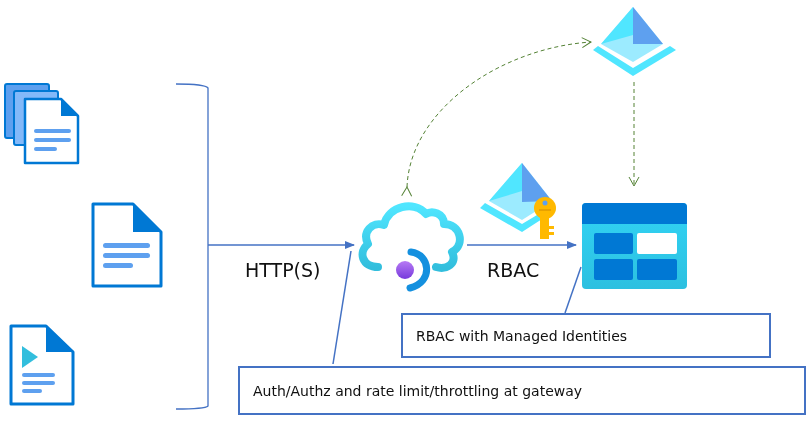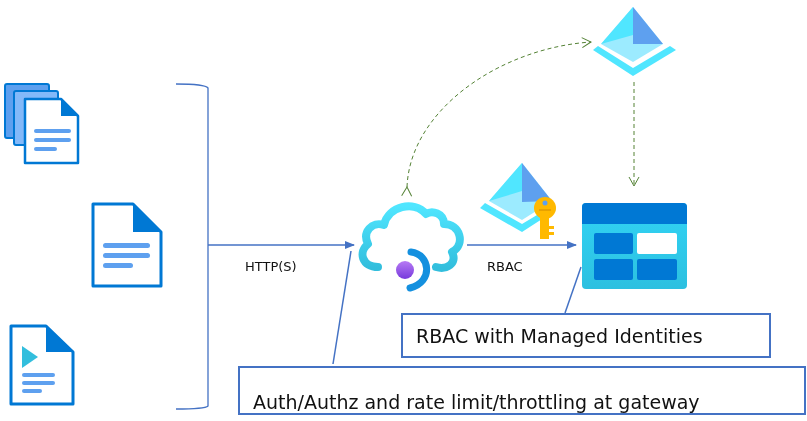--- a/index.html
+++ b/index.html
@@ -1,21 +1,21 @@
 <!DOCTYPE html>
 <html><head>
 <meta charset="utf-8">
 <style>
   html, body { margin:0; padding:0; background:#ffffff; }
   body { width:807px; height:421px; position:relative; overflow:hidden;
          font-family:"DejaVu Sans", "Liberation Sans", sans-serif; }
   svg#diagram { position:absolute; left:0; top:0; }
-  .lbl { position:absolute; font-size:13px; color:#111; white-space:nowrap; }
+  .lbl { position:absolute; font-size:19px; color:#111; white-space:nowrap; }
   .callout { position:absolute; border:2px solid #4472c4; background:#fff;
-             font-size:19px; color:#111; box-sizing:border-box;
+             font-size:14px; color:#111; box-sizing:border-box;
              display:flex; align-items:center; padding-left:13px; white-space:nowrap; }
 </style>
 </head>
 <body>
 
 <svg id="diagram" width="807" height="421" viewBox="0 0 807 421">
   <defs>
     <marker id="arrowBlue" markerWidth="10" markerHeight="10" refX="9" refY="5" orient="auto" markerUnits="userSpaceOnUse">
       <path d="M0,1 L10,5 L0,9 Z" fill="#4472c4"></path>
     </marker>
@@ -112,15 +112,15 @@
   <line x1="351" y1="251" x2="333" y2="364" stroke="#4472c4" stroke-width="1.5"></line>
   <line x1="581" y1="267" x2="565" y2="313" stroke="#4472c4" stroke-width="1.5"></line>
 </svg>
 
 <div class="lbl" style="left:245px; top:259px;">HTTP(S)</div>
 <div class="lbl" style="left:487px; top:259px;">RBAC</div>
 
 <div class="callout" style="left:401px; top:313px; width:370px; height:45px;">
   <span>RBAC with Managed Identities</span>
 </div>
-<div class="callout" style="left:238px; top:366px; width:568px; height:49px;align-items:flex-end;">
+<div class="callout" style="left:238px; top:366px; width:568px; height:49px;">
   <span>Auth/Authz and rate limit/throttling at gateway</span>
 </div>
 
 </body></html>

